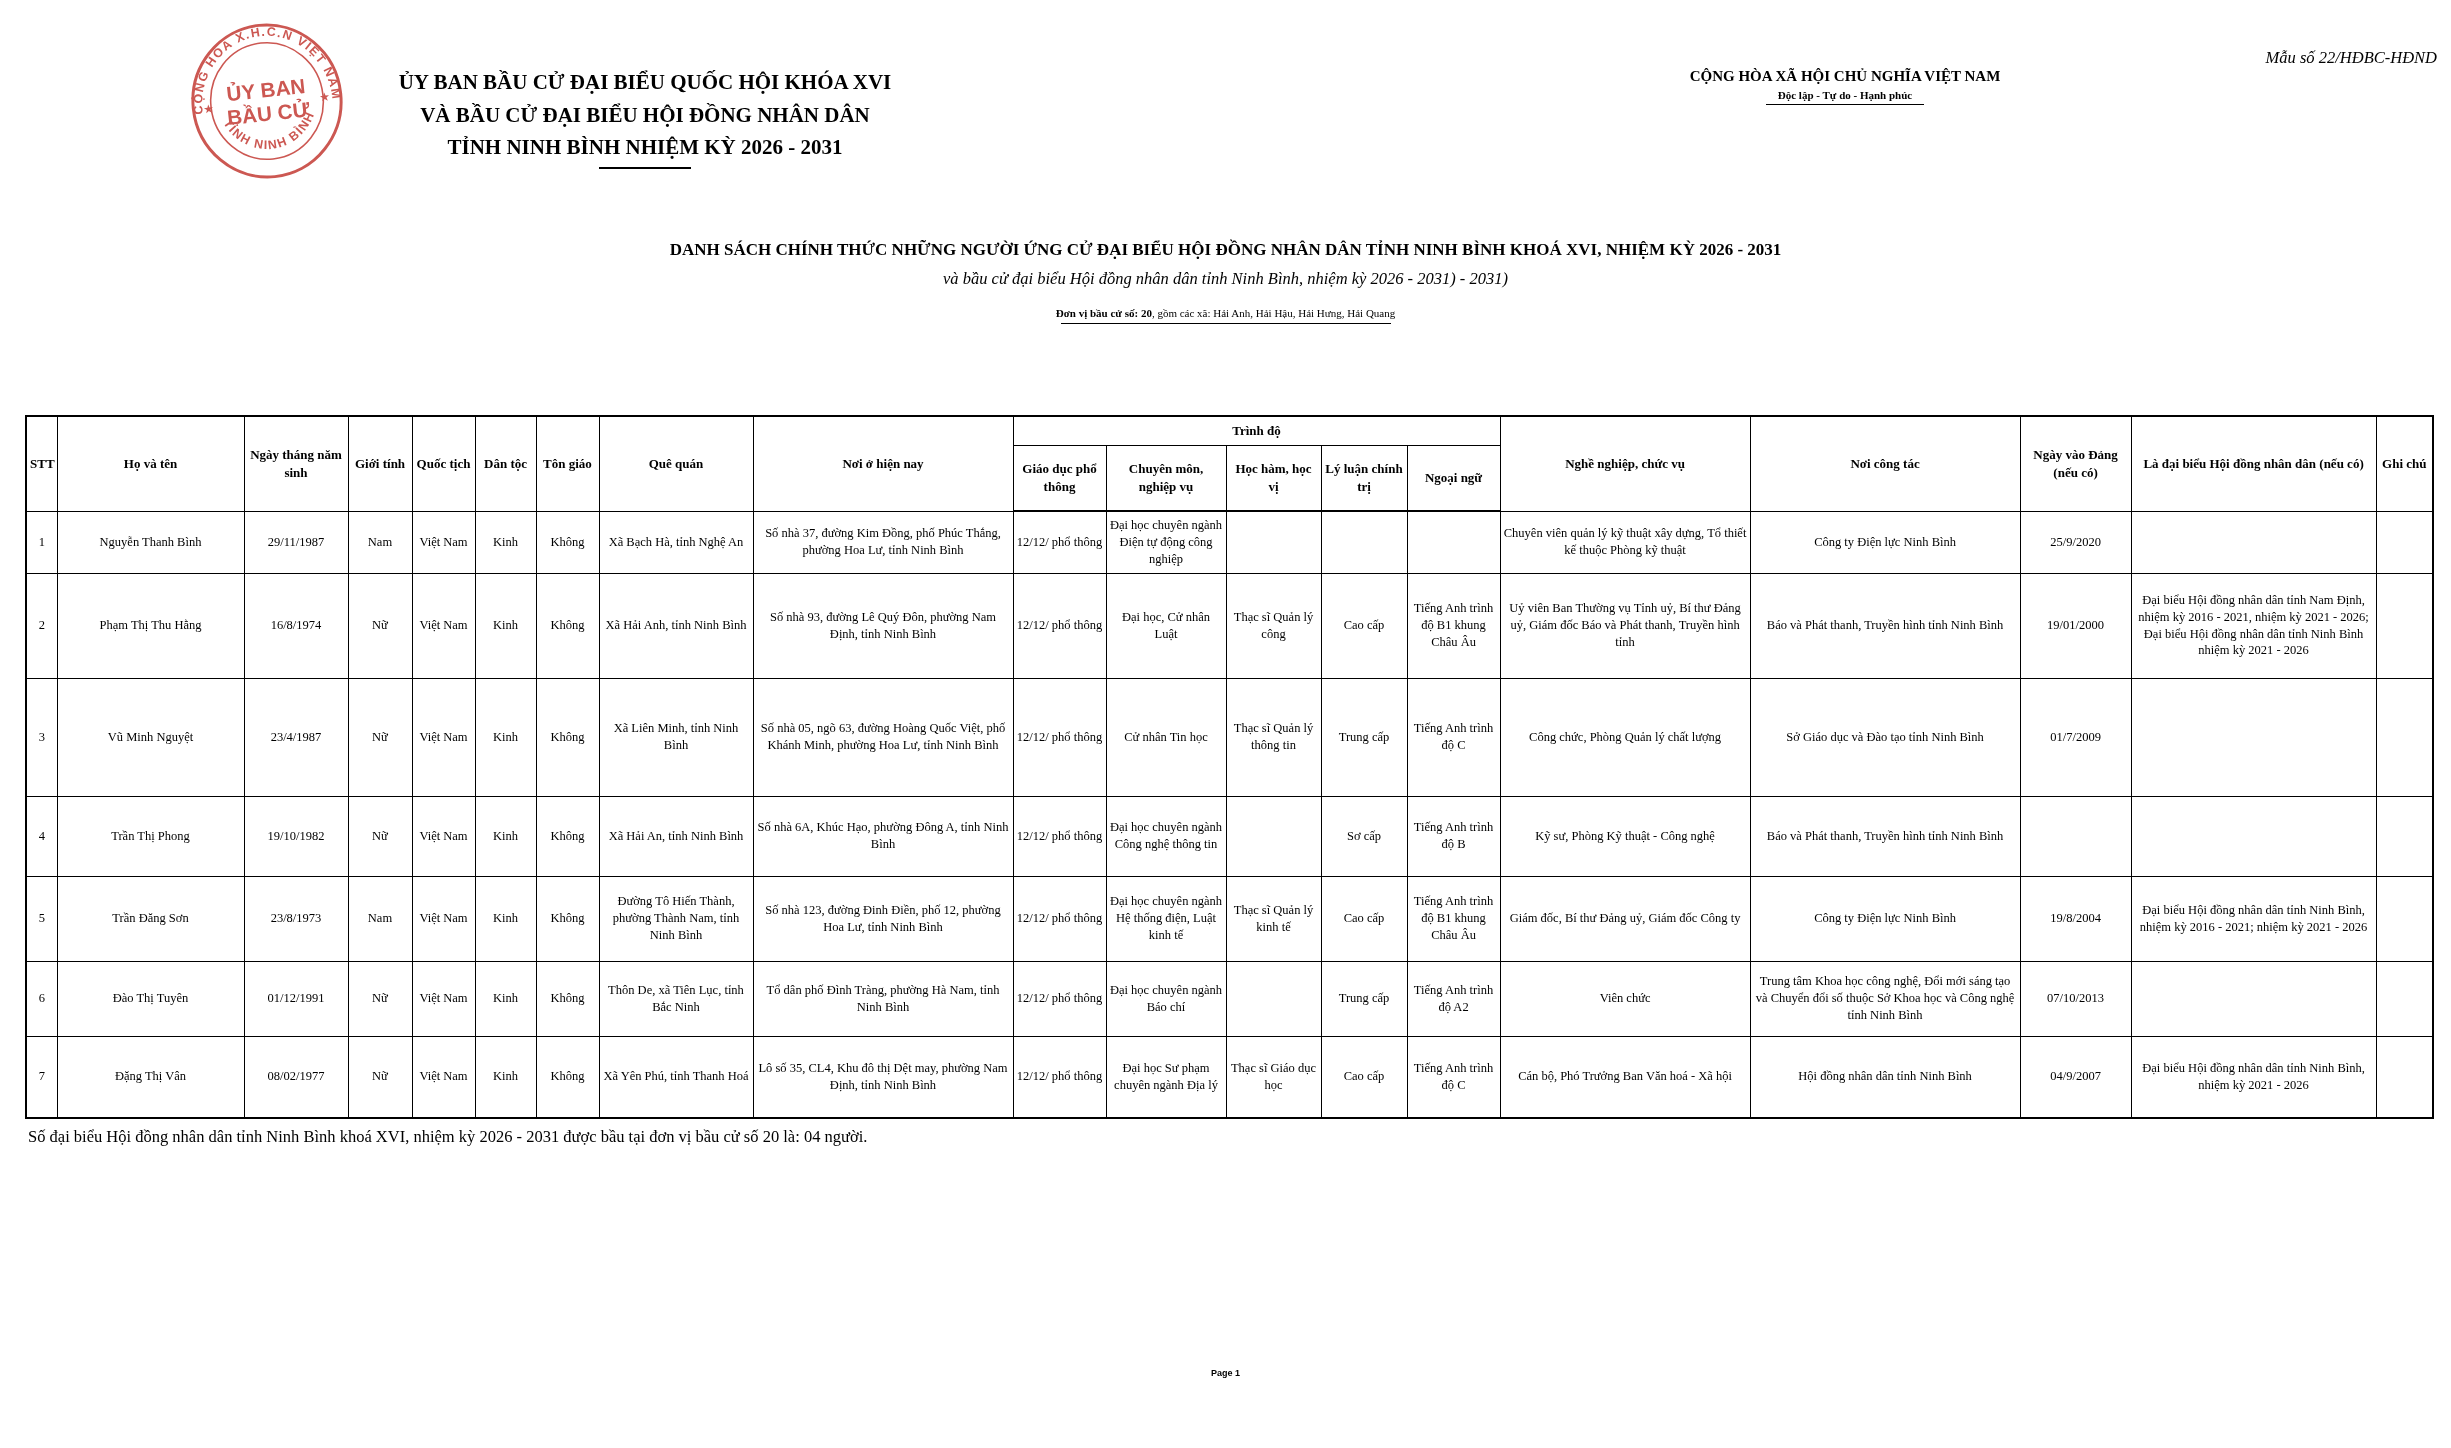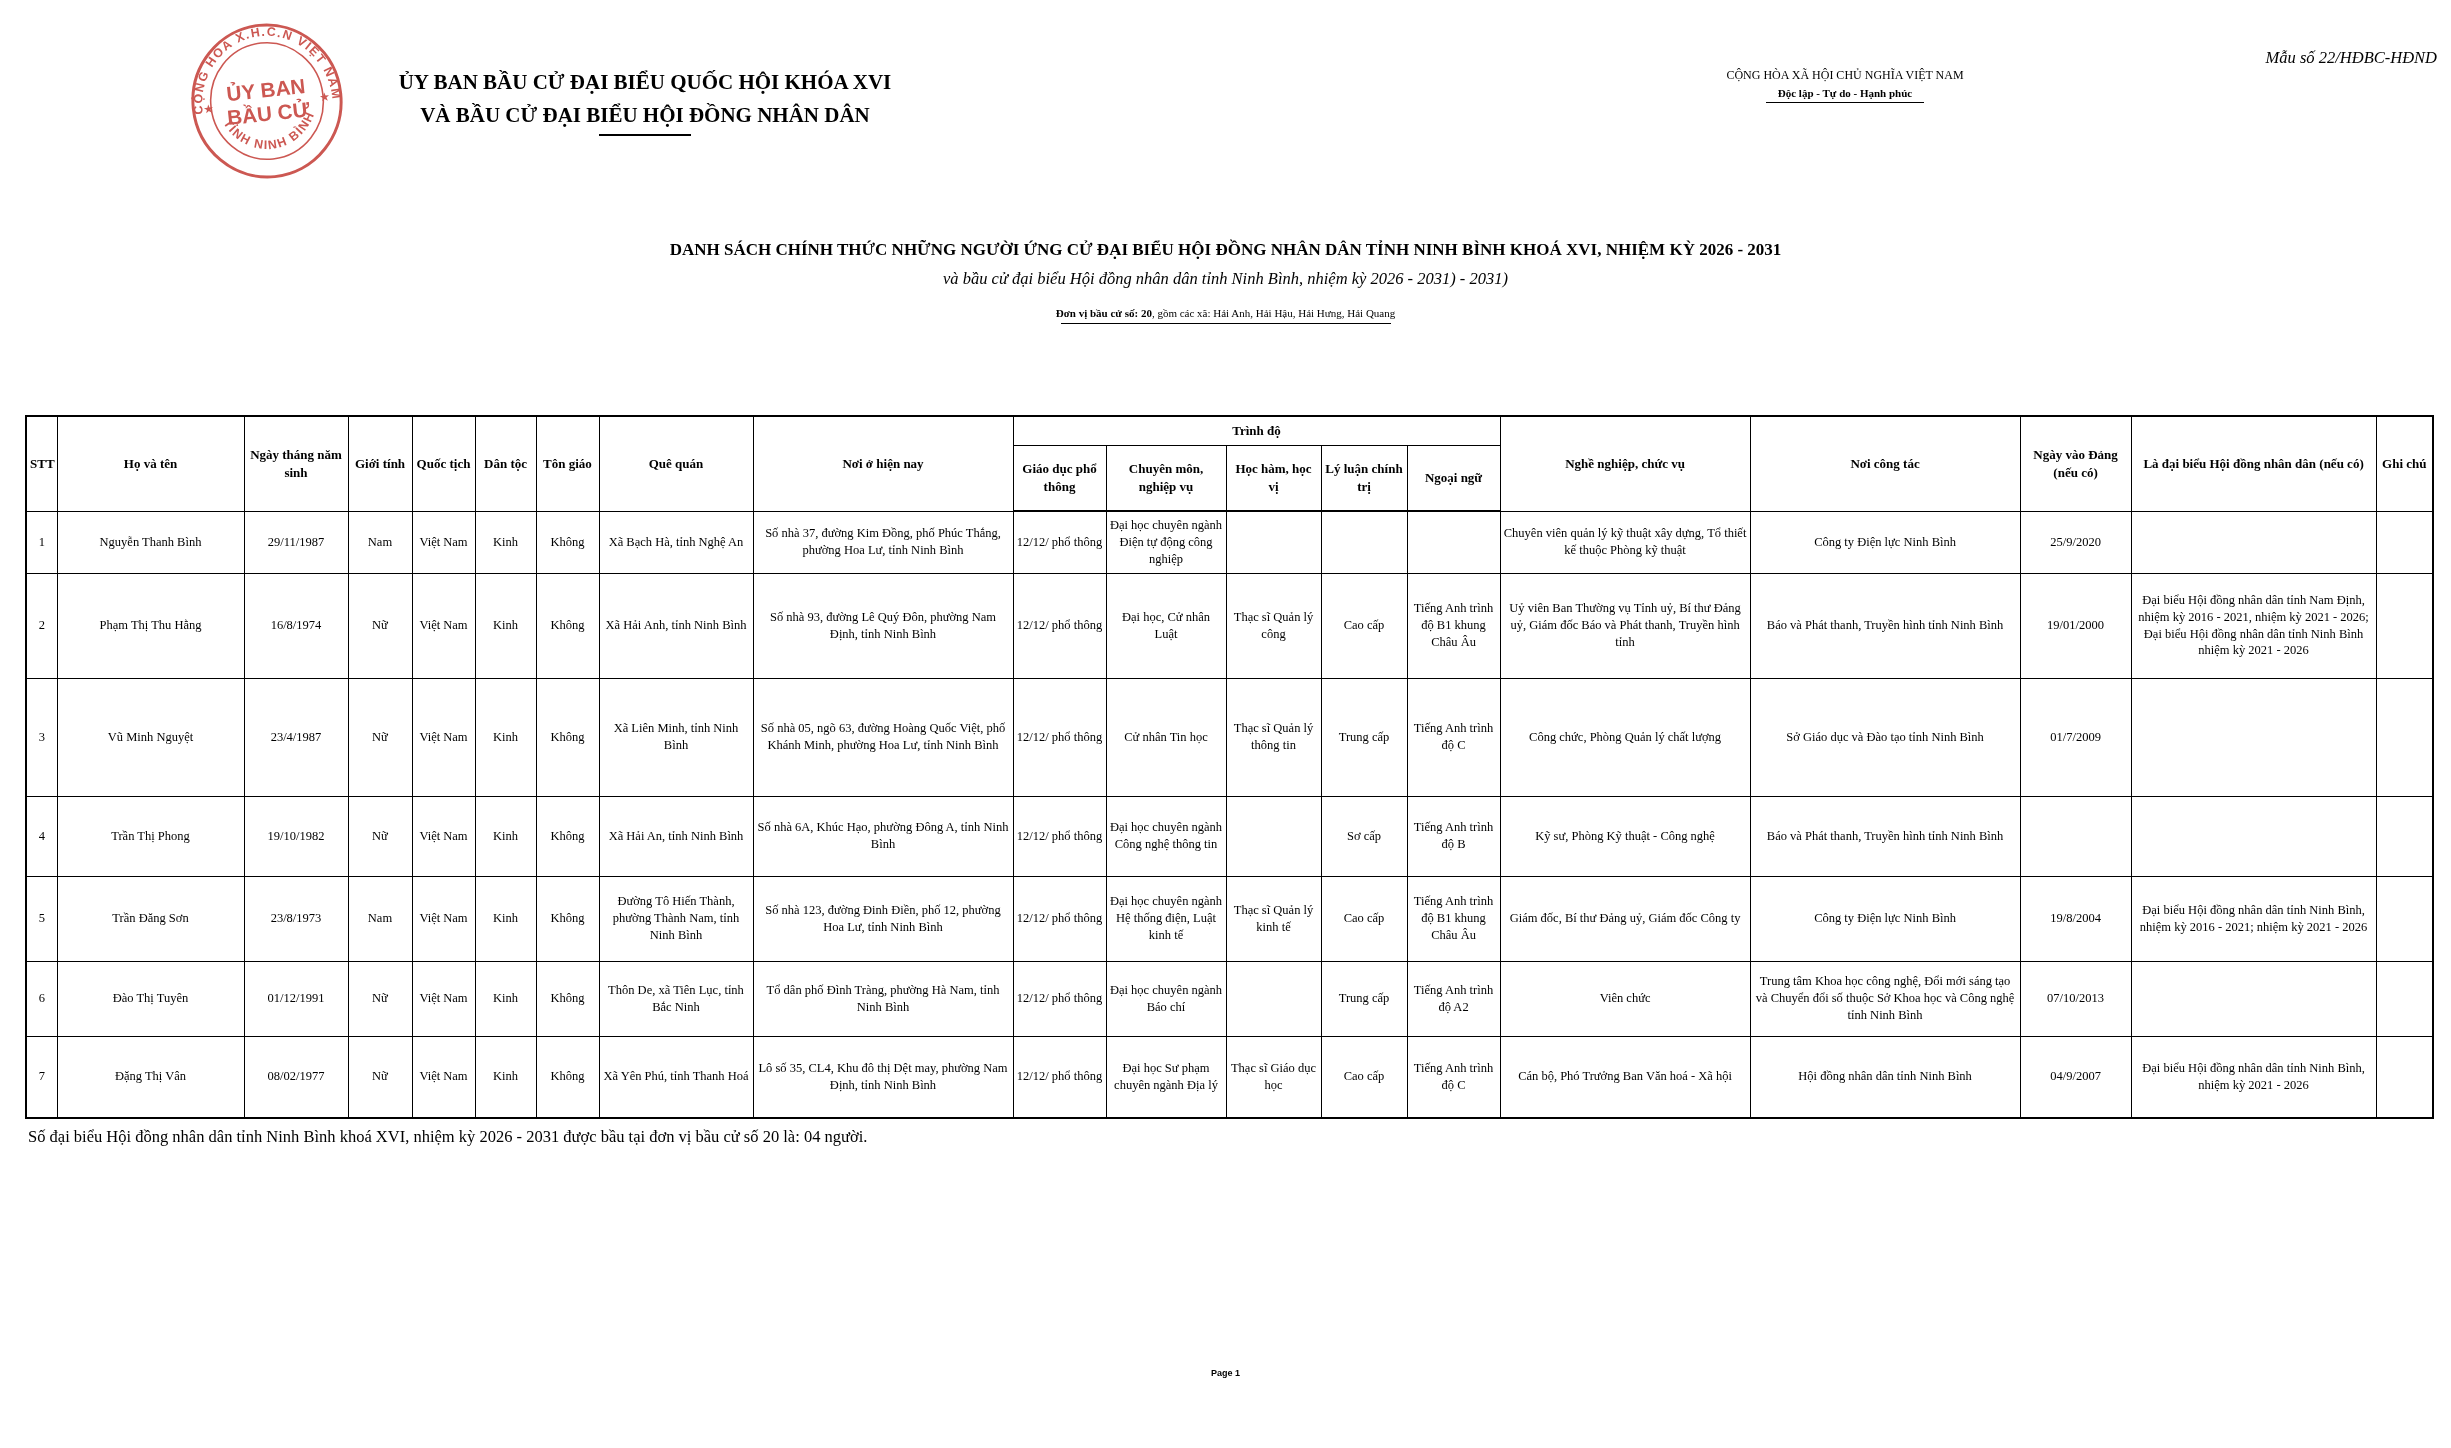--- a/index.html
+++ b/index.html
@@ -6,21 +6,21 @@
   .page{position:relative;width:2451px;height:1448px;background:#fff;
         font-family:"Liberation Serif","DejaVu Serif",serif;color:#000;overflow:hidden;}
 
   
   .stamp{position:absolute;left:188px;top:22px;width:158px;height:158px;z-index:1;
          transform:rotate(-6deg);opacity:.92;}
   .org-block{position:absolute;left:320px;top:66px;width:650px;text-align:center;z-index:2;}
   .org-line{font-weight:bold;font-size:21px;line-height:1.55;}
   .org-underline{width:92px;height:0;border-bottom:2px solid #000;margin:3px auto 0;}
   .motto-block{position:absolute;left:1545px;top:68px;width:600px;text-align:center;z-index:2;}
-  .motto-1{font-weight:normal;font-size:12px;}
+  .motto-1{font-weight:bold;font-size:15px;}
   .motto-2{display:inline-block;font-weight:bold;font-size:11px;margin-top:4px;
            border-bottom:1.6px solid #000;padding:0 12px 3px;}
   .form-no{position:absolute;right:14px;top:48px;font-style:italic;font-size:16.5px;z-index:2;}
 
   
   .title-block{position:absolute;left:0;top:240px;width:2451px;text-align:center;z-index:2;}
   .title-main{font-weight:bold;font-size:17px;}
   .title-sub{font-style:italic;font-size:16.5px;margin-top:9px;}
   .title-unit{font-size:11px;margin-top:18px;}
   .title-unit b{font-weight:bold;}
@@ -67,20 +67,21 @@
       <text x="15" y="86" fill="#c84a44" font-size="12">★</text>
       <text x="133" y="86" fill="#c84a44" font-size="12">★</text>
       <text x="80" y="76" fill="#c84a44" font-size="21" font-weight="bold" text-anchor="middle" font-family="Liberation Sans, sans-serif">ỦY BAN</text>
       <text x="80" y="100" fill="#c84a44" font-size="21" font-weight="bold" text-anchor="middle" font-family="Liberation Sans, sans-serif">BẦU CỬ</text>
     </svg>
   </div>
 
   <div class="org-block">
     <div class="org-line">ỦY BAN BẦU CỬ ĐẠI BIỂU QUỐC HỘI KHÓA XVI</div>
     <div class="org-line">VÀ BẦU CỬ ĐẠI BIỂU HỘI ĐỒNG NHÂN DÂN</div>
+    <div class="org-line">TỈNH NINH BÌNH NHIỆM KỲ 2026 - 2031</div>
     <div class="org-underline"></div>
   </div>
 
   <div class="motto-block">
     <div class="motto-1">CỘNG HÒA XÃ HỘI CHỦ NGHĨA VIỆT NAM</div>
     <div class="motto-2">Độc lập - Tự do - Hạnh phúc</div>
   </div>
 
   <div class="form-no">Mẫu số 22/HĐBC-HĐND</div>
 

